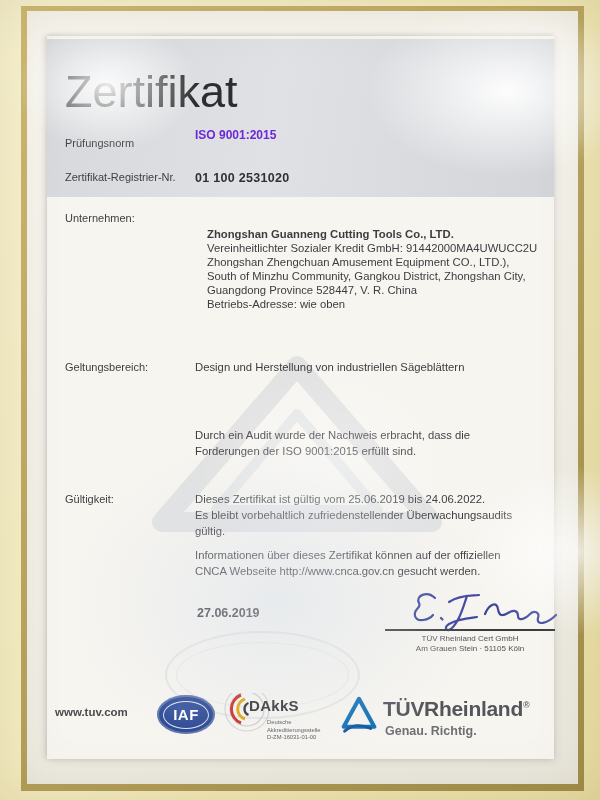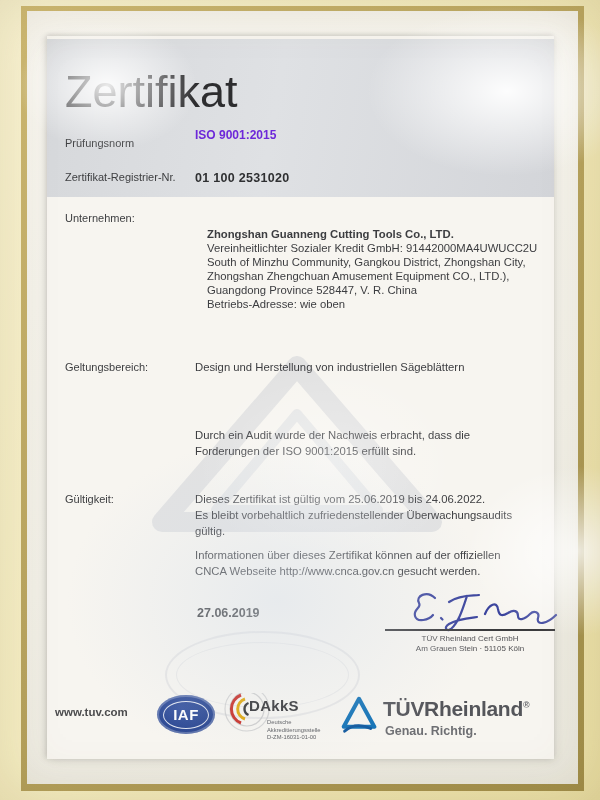--- a/index.html
+++ b/index.html
@@ -93,22 +93,22 @@
     <div class="abs lbl row1-label">Prüfungsnorm</div>
     <div class="abs row1-value">ISO 9001:2015</div>
 
     <div class="abs lbl row2-label">Zertifikat-Registrier-Nr.</div>
     <div class="abs row2-value">01 100 2531020</div>
 
     <div class="abs lbl u-label">Unternehmen:</div>
     <div class="abs body-txt company">
       <div class="name">Zhongshan Guanneng Cutting Tools Co., LTD.</div>
       <div>Vereinheitlichter Sozialer Kredit GmbH: 91442000MA4UWUCC2U</div>
+      <div>Zhongshan Zhengchuan Amusement Equipment CO., LTD.),</div>
       <div>South of Minzhu Community, Gangkou District, Zhongshan City,</div>
-      <div>Zhongshan Zhengchuan Amusement Equipment CO., LTD.),</div>
       <div>Guangdong Province 528447, V. R. China</div>
       <div>Betriebs-Adresse: wie oben</div>
     </div>
 
     <div class="abs lbl g-label">Geltungsbereich:</div>
     <div class="abs body-txt g-value">Design und Herstellung von industriellen Sägeblättern</div>
 
     <div class="abs body-txt audit">
       <div>Durch ein Audit wurde der Nachweis erbracht, dass die</div>
       <div>Forderungen der ISO 9001:2015 erfüllt sind.</div>

